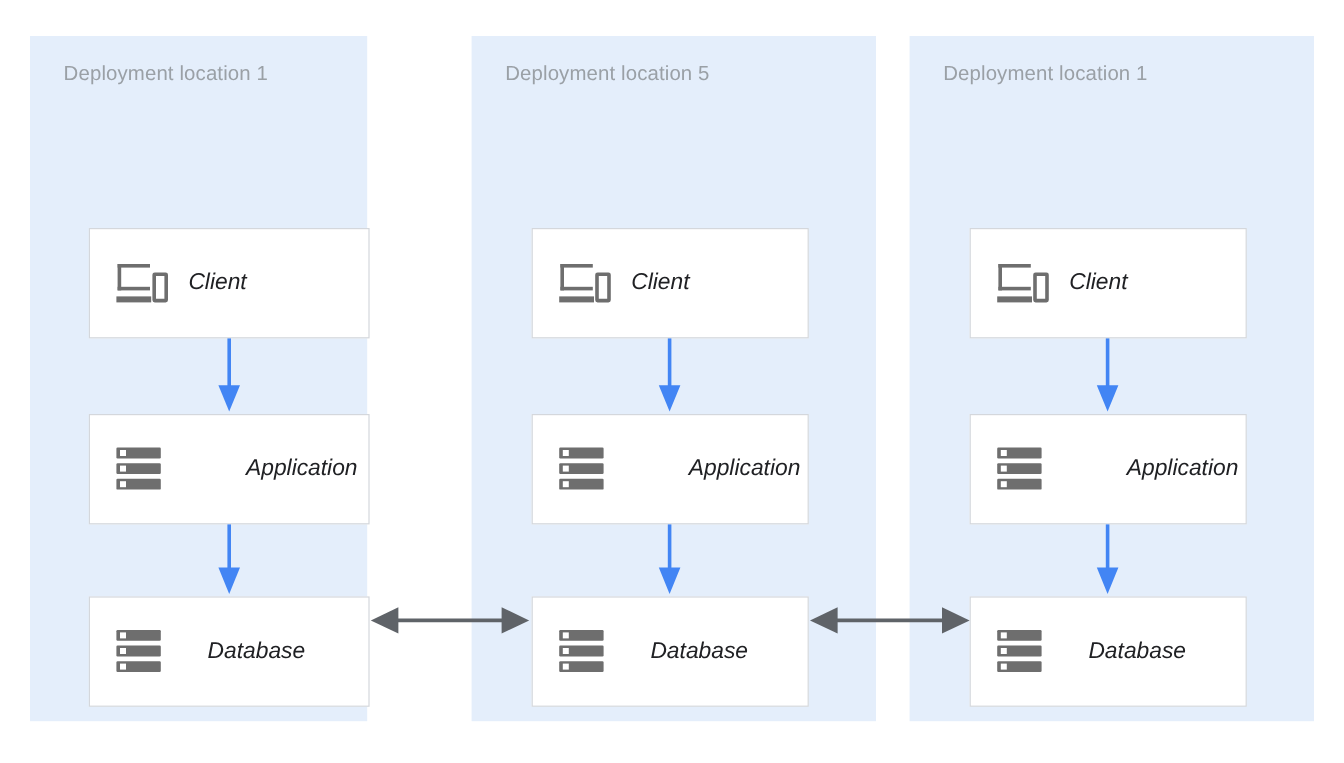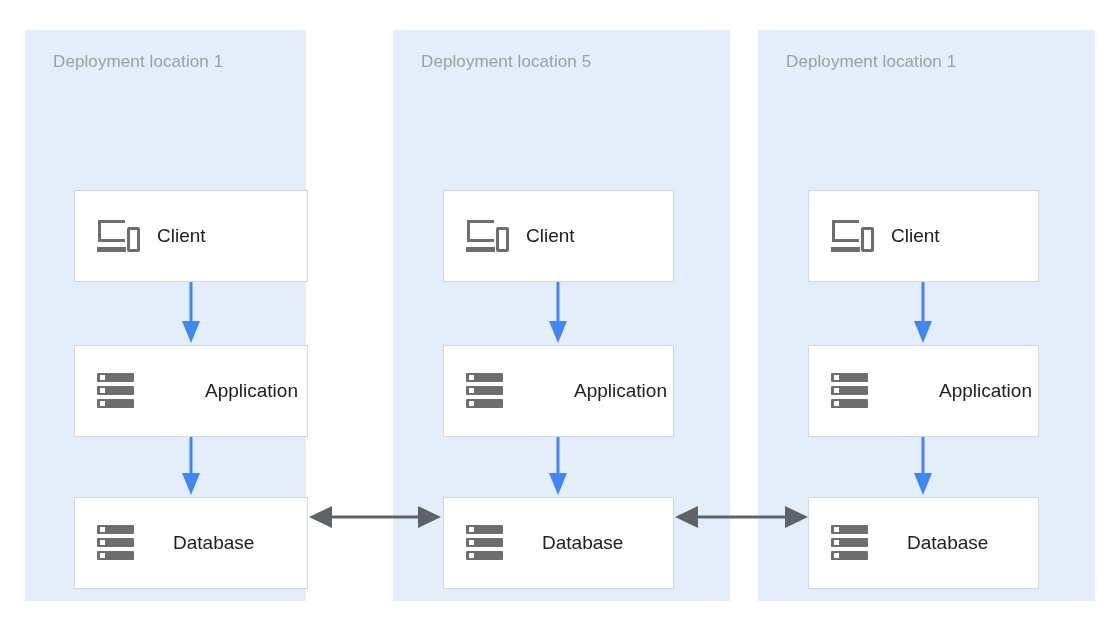--- a/index.html
+++ b/index.html
@@ -66,20 +66,21 @@
     width: 44px;
     height: 40px;
     margin-left: 22px;
     flex: 0 0 auto;
   }
   .node-label {
     font-size: 19px;
     color: #202124;
     margin-left: 16px;
     white-space: nowrap;
+    font-style: italic;
   }
 
   
   .ic-client { width: 44px; height: 36px; }
   .ic-client .mon-frame {
     position: absolute;
     left: 1px; top: 2px;
     width: 27px; height: 22px;
     border: 3px solid #6e6e6e;
     border-right: none;

